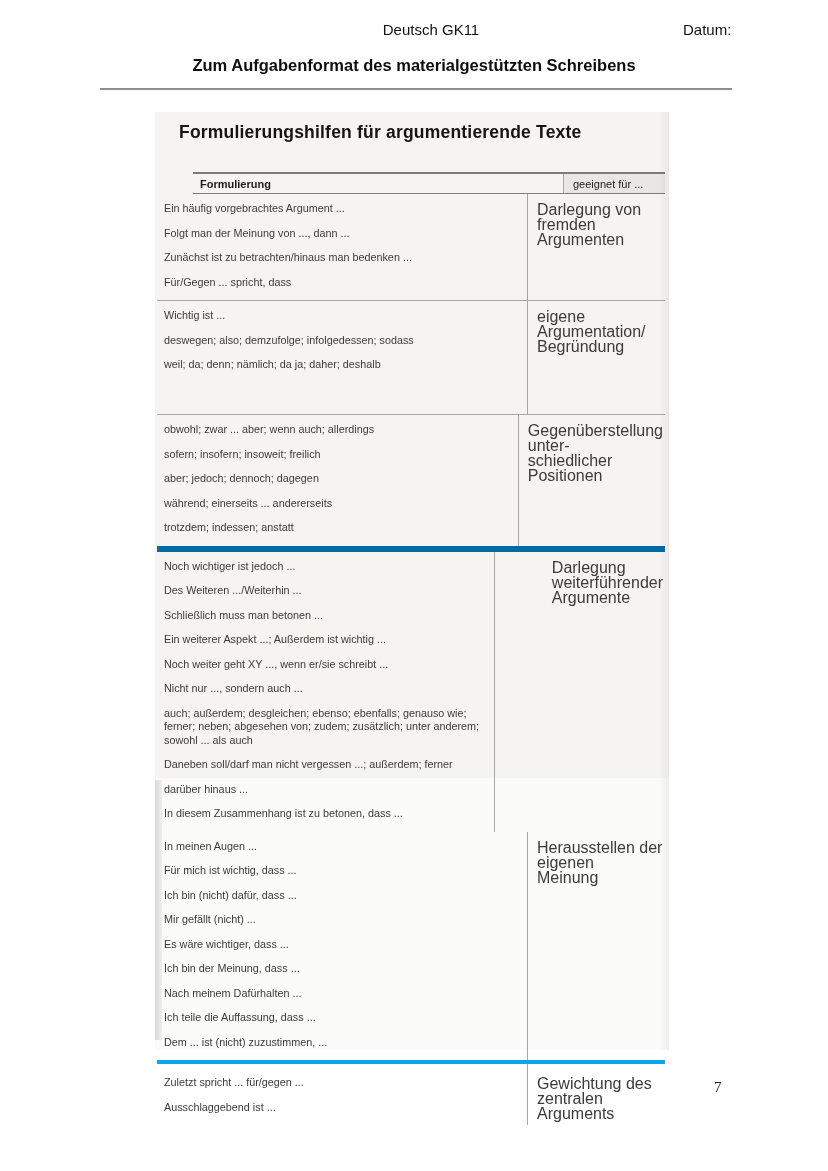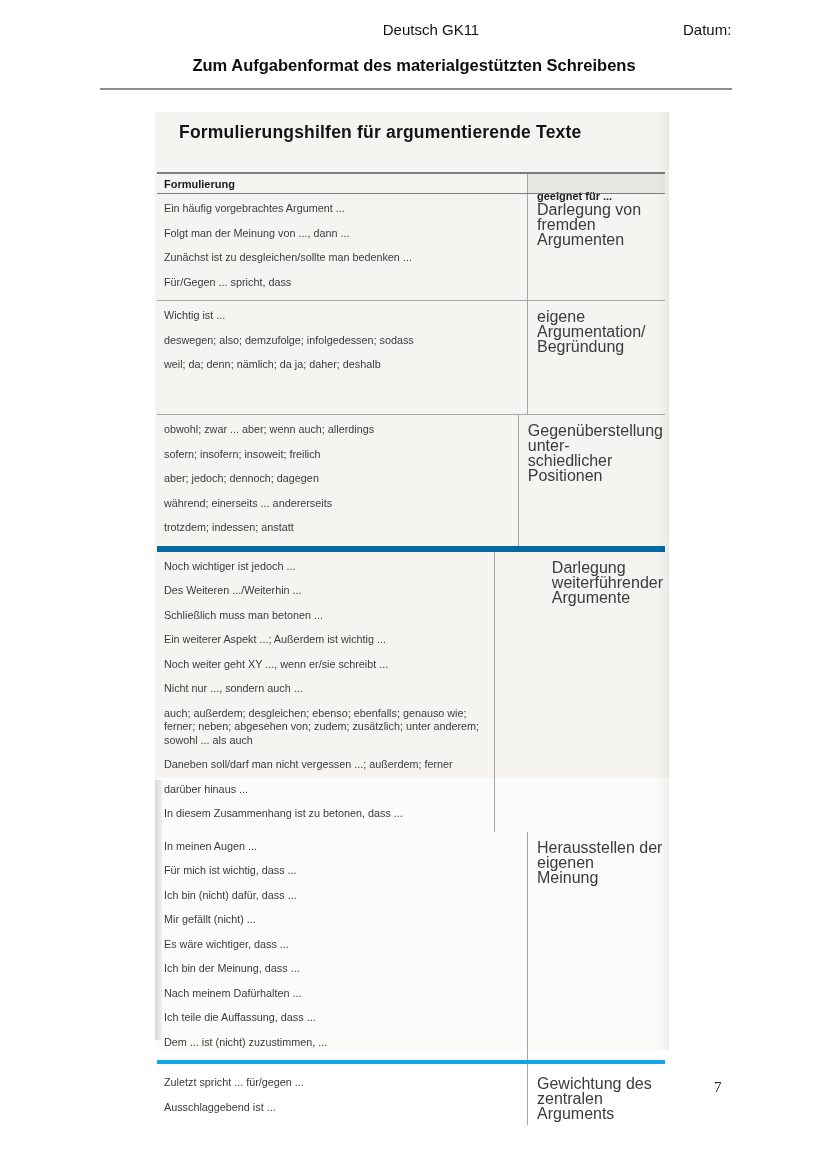--- a/index.html
+++ b/index.html
@@ -37,23 +37,23 @@
                 color:#141414; letter-spacing:0.2px; }
 
   .table { position:absolute; top:60px; left:2px; width:508px; }
 
   .row { display:flex; box-sizing:border-box; }
   .cell-left  { width:371px; box-sizing:border-box; border-right:1px solid #a6a6a6;
                 padding:8px 12px 0 7px; }
   .cell-right { flex:1; box-sizing:border-box; padding:8px 2px 0 9px; }
 
   .header-row { border-top:2px solid #7c7c7c; border-bottom:1.5px solid #7c7c7c;
-                height:22px; }
+                height:22px;margin-left:36px; }
   .header-row .cell-left  { padding-top:4px; font-weight:bold; font-size:11px; color:#1c1c1c; }
-  .header-row .cell-right { padding-top:16px; font-weight:bold; font-size:11px; color:#1c1c1c;
+  .header-row .cell-right { padding-top:4px; font-weight:normal; font-size:11px; color:#1c1c1c;
                             background:#e9e7e4; }
 
   .phrase { font-size:10.8px; color:#3b3b3b; line-height:13.5px; margin-bottom:11px; }
   .group-label { font-size:16px; color:#3b3b3b; line-height:15px; white-space:pre-line; }
 
   .g0 { min-height:104px; }
   .g1 { min-height:114px; border-top:1px solid #a6a6a6; }
   .g2 { min-height:124px; border-top:1px solid #a6a6a6; }
   .g3 { min-height:243px; border-top:6px solid #0369a1;gap:48px; }
   .g4 { min-height:219px; }           
@@ -77,21 +77,21 @@
   <div class="table">
     <div class="row header-row">
       <div class="cell-left">Formulierung</div>
       <div class="cell-right">geeignet für ...</div>
     </div>
     <div>
         <div class="row g0">
           <div class="cell-left">
             <div class="phrase">Ein häufig vorgebrachtes Argument ...</div>
             <div class="phrase">Folgt man der Meinung von ..., dann ...</div>
-            <div class="phrase">Zunächst ist zu desgleichen/sollte man bedenken ...</div>
+            <div class="phrase">Zunächst ist zu betrachten/hinaus man bedenken ...</div>
             <div class="phrase">Für/Gegen ... spricht, dass</div>
           </div>
           <div class="cell-right">
             <div class="group-label">Darlegung von fremden
 Argumenten</div>
           </div>
         </div>
         <div class="row g1">
           <div class="cell-left">
             <div class="phrase">Wichtig ist ...</div>

